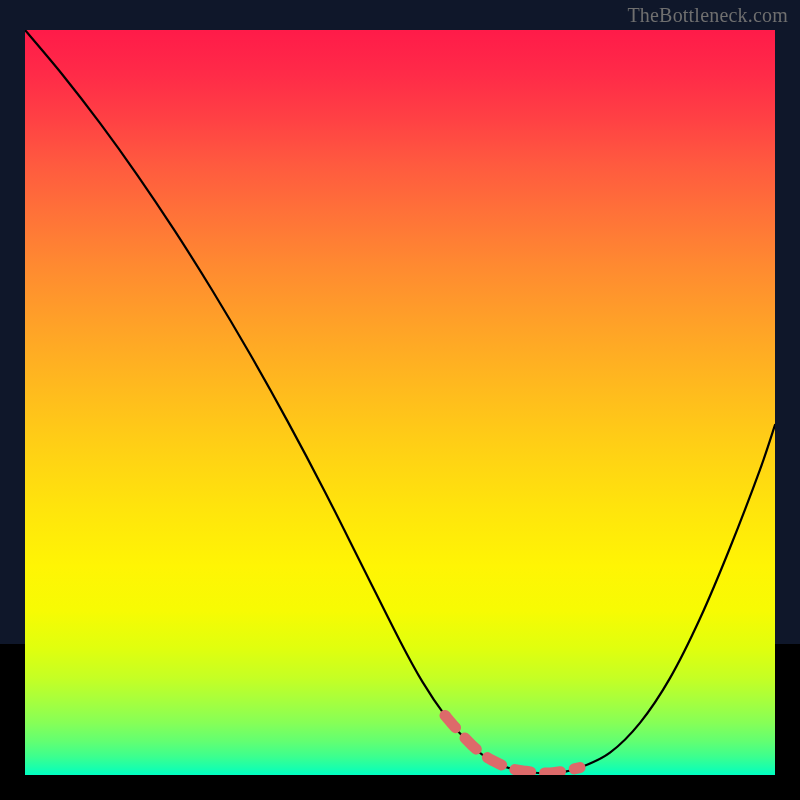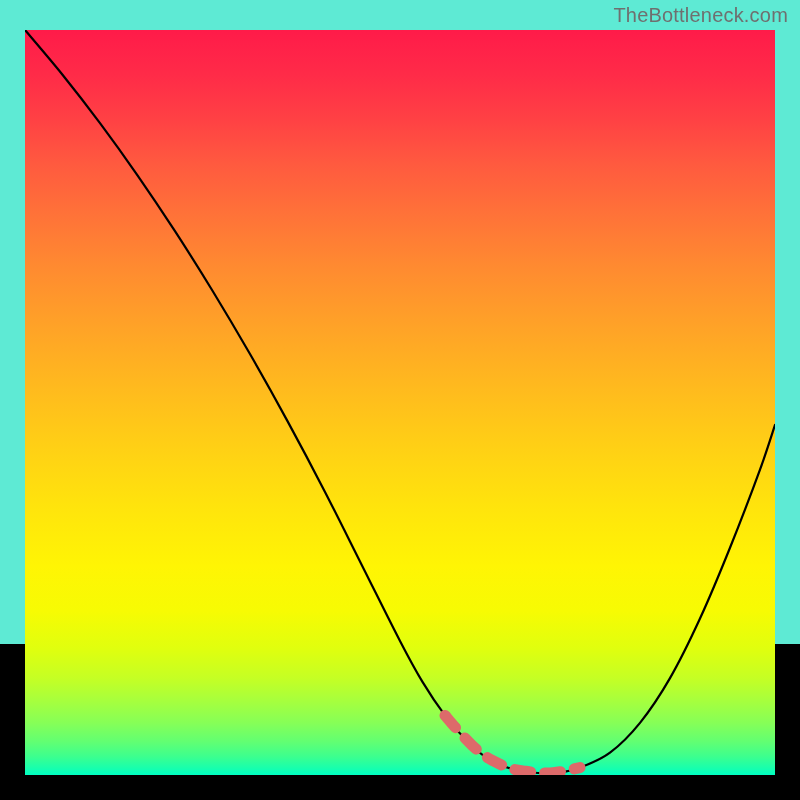--- a/index.html
+++ b/index.html
@@ -10,21 +10,22 @@
     background: #000;
     overflow: hidden;
     font-family: Arial, Helvetica, sans-serif;
   }
   .frame {
     position: absolute;
     left: 0;
     top: 0;
     width: 800px;
     height: 644px;
-    background: #5eead4;
+    background: #0f172a;
+    font-family: Liberation Serif, serif;
   }
   .watermark {
     position: absolute;
     top: 4px;
     right: 12px;
     color: #6f6f6f;
     font-size: 20px;
     font-weight: 500;
     letter-spacing: 0.2px;
     user-select: none;

